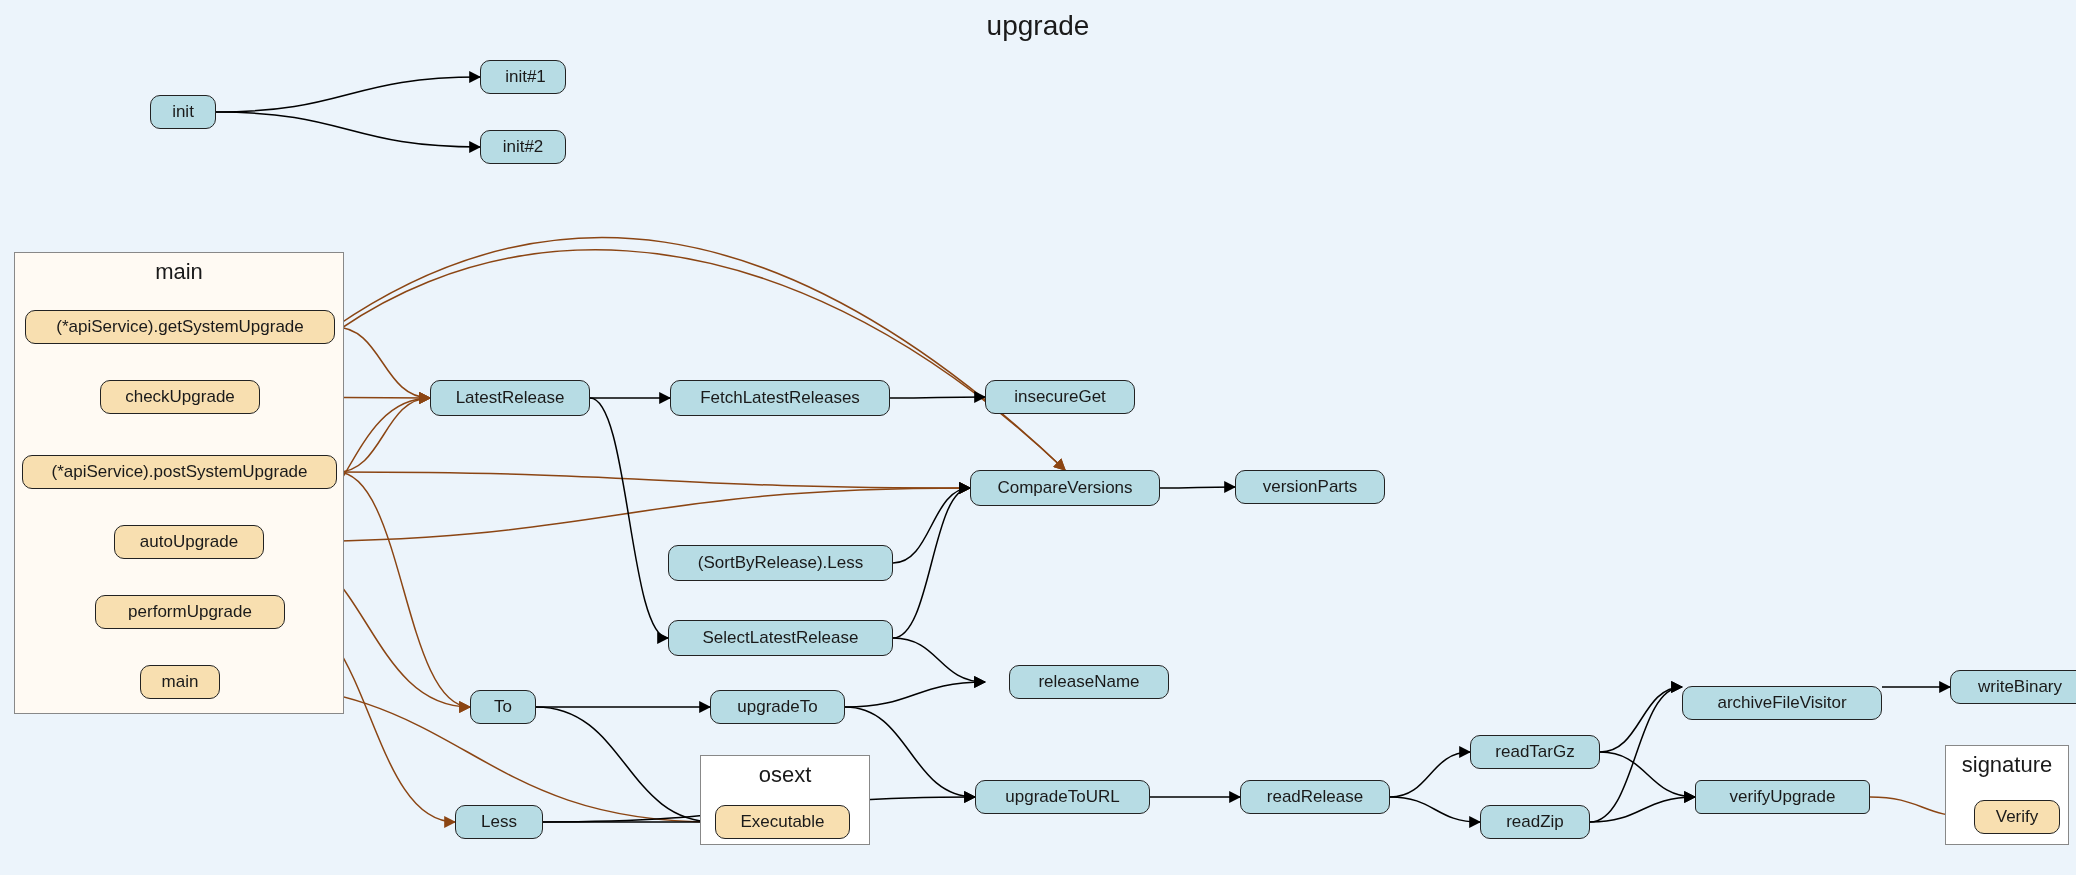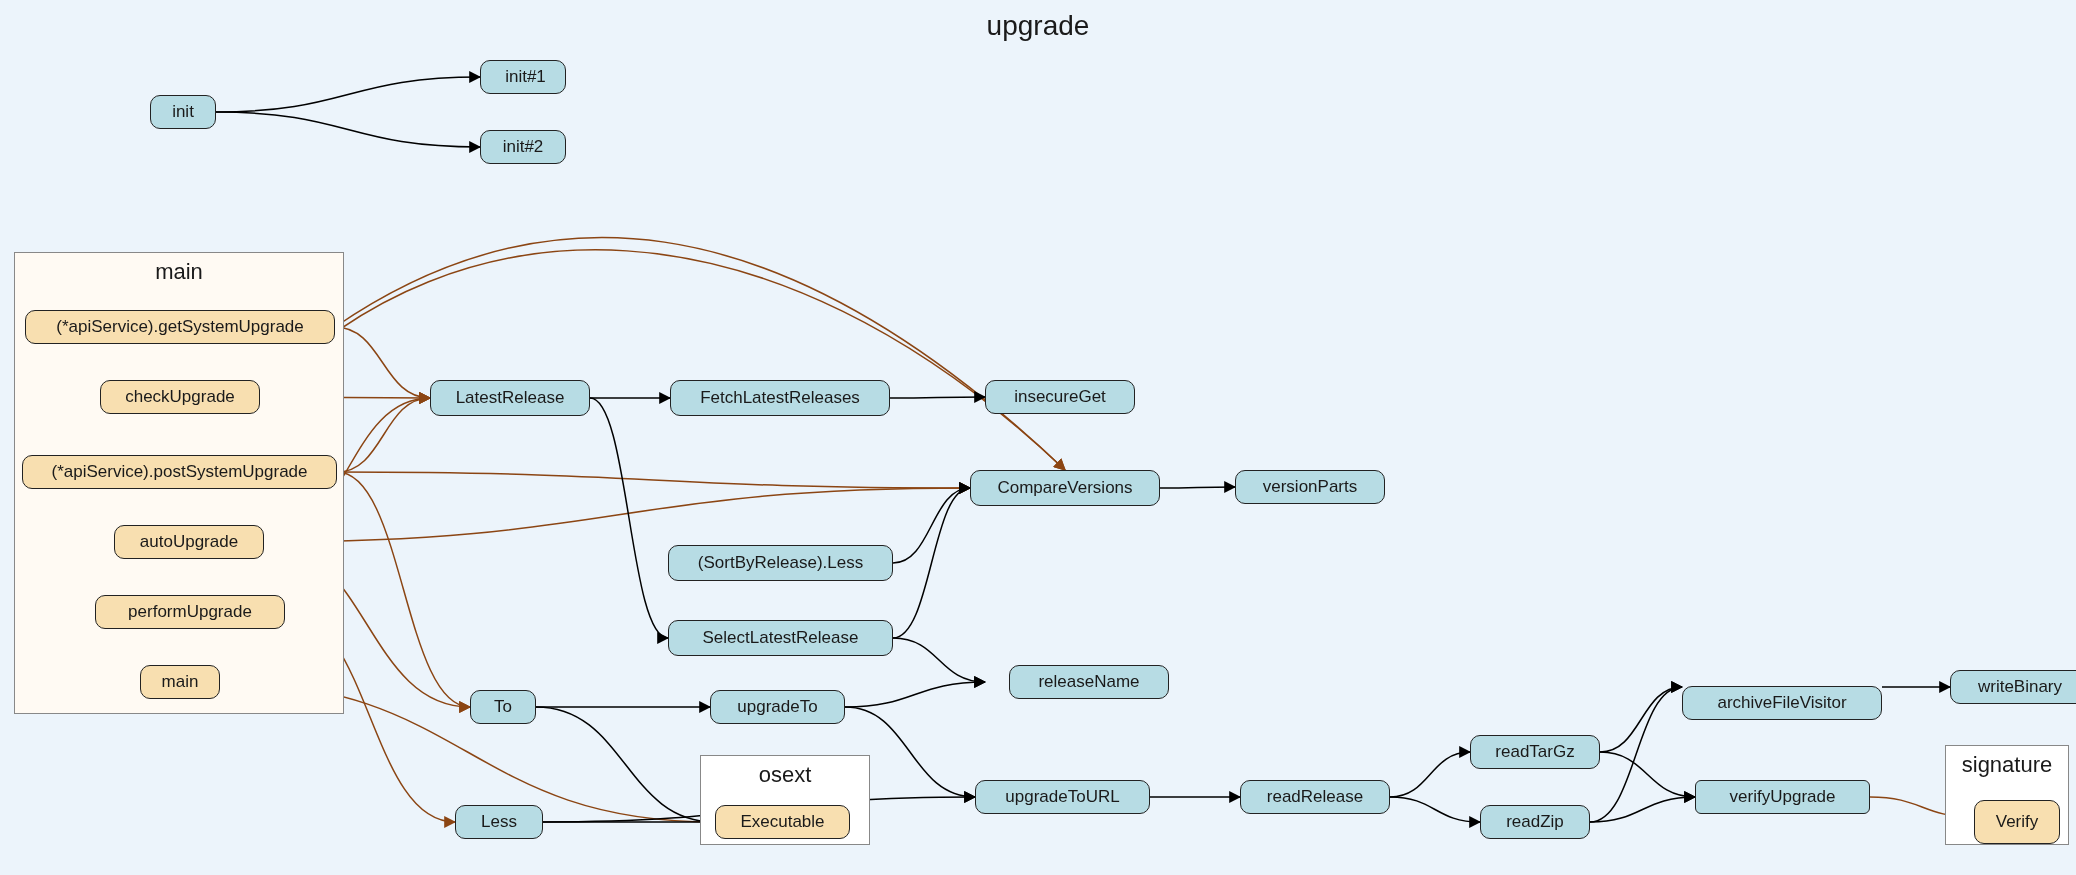--- a/index.html
+++ b/index.html
@@ -154,14 +154,14 @@
     <div class="node blue" style="left: 710px; top: 690px; width: 135px; height: 34px;">upgradeTo</div>
     <div class="node blue" style="left: 455px; top: 805px; width: 88px; height: 34px;">Less</div>
     <div class="node tan" style="left: 715px; top: 805px; width: 135px; height: 34px;">Executable</div>
     <div class="node blue" style="left: 975px; top: 780px; width: 175px; height: 34px;">upgradeToURL</div>
     <div class="node blue" style="left: 1240px; top: 780px; width: 150px; height: 34px;">readRelease</div>
     <div class="node blue" style="left: 1470px; top: 735px; width: 130px; height: 34px;">readTarGz</div>
     <div class="node blue" style="left: 1480px; top: 805px; width: 110px; height: 34px;">readZip</div>
     <div class="node blue" style="left: 1682px; top: 670px; width: 200px; height: 34px; margin-top: 16px;">archiveFileVisitor</div>
     <div class="node blue" style="left: 1695px; top: 780px; width: 175px; height: 34px; border-radius: 6px;">verifyUpgrade</div>
     <div class="node blue" style="left: 1950px; top: 670px; width: 140px; height: 34px;">writeBinary</div>
-    <div class="node tan" style="left: 1974px; top: 800px; width: 86px; height: 44px;">Verify</div>
+    <div class="node tan" style="left: 1974px; top: 800px; width: 86px; height: 34px;">Verify</div>
   </div>
 
 </body></html>

